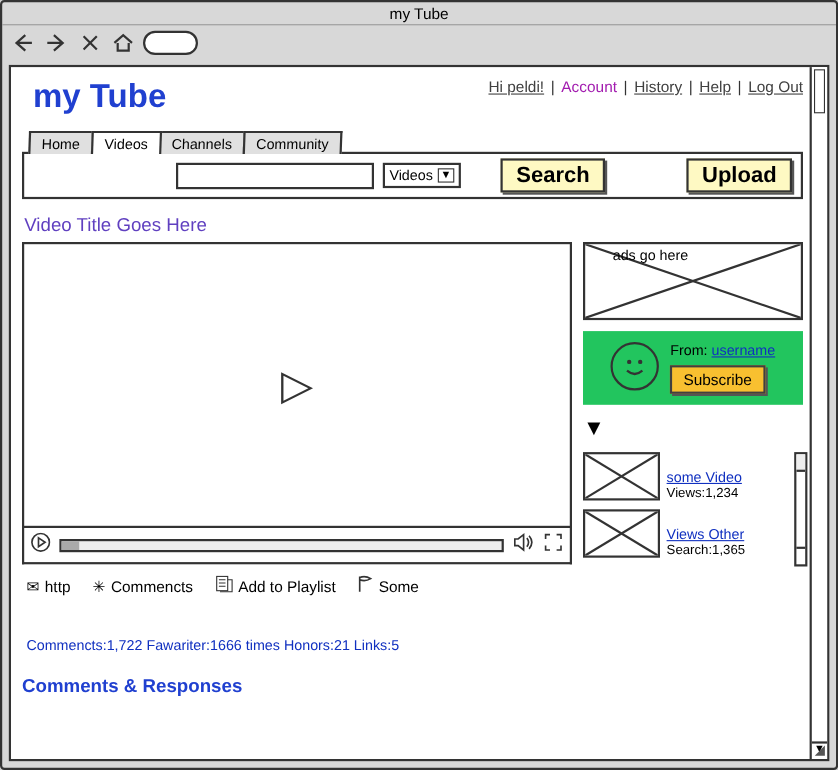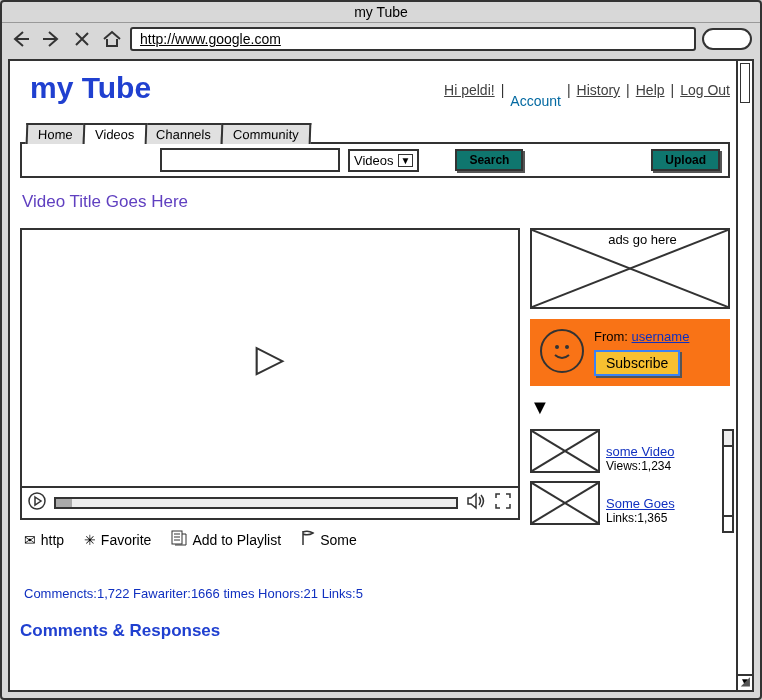--- a/index.html
+++ b/index.html
@@ -90,21 +90,21 @@
       padding-left: 10px;
     }
     .top-links {
       display: flex;
       gap: 6px;
       align-items: center;
       font-size: 14px;
     }
     .top-links a { color: #404040; text-decoration: underline; }
     .top-links .sep { color: #333; }
-    .top-links .active { color: #0369a1; text-decoration: none; margin-top: 22px; }
+    .top-links .active { color: #a21caf; text-decoration: none; }
     
     .tab-row {
       display: flex;
       margin-top: 14px;
       padding-left: 6px;
       gap: 0;
     }
     .tab {
       border: 2px solid #333;
       border-bottom: none;
@@ -135,32 +135,32 @@
     .dropdown-filter {
       border: 2px solid #333;
       display: flex; align-items: center;
       padding: 2px 4px; gap: 4px;
       font-size: 13px;
     }
     .dd-arrow { border: 1px solid #333; font-size: 10px; padding: 0 2px;}
     .btn {
       border: 2px solid #333;
       padding: 2px 12px;
-      font-size: 12px;
+      font-size: 20px;
       font-weight: bold;
-      background: #0f766e;
+      background: #fef9c3;
       cursor: pointer;
       box-shadow: 2px 2px 0 #555;
     }
     .spacer { flex: 1; }
     
     .video-title {
       color: #6040c0;
       font-size: 17px;
-      margin: 14px 0 16px 2px;
+      margin: 14px 0 5px 2px;
     }
     .main-cols {
       display: flex;
       gap: 10px;
     }
     .col-left { flex: 1; }
     .col-right { width: 200px; display: flex; flex-direction: column; gap: 10px;}
     
     .video-player {
       border: 2px solid #333;
@@ -210,41 +210,42 @@
       font-weight: bold;
       margin-top: 20px;
     }
     
     .xbox {
       border: 2px solid #333;
       background: #fff;
       position: relative;
     }
     .xbox svg { position: absolute; inset:0; width:100%; height:100%; }
-    .ad-box { height: 81px; text-align: center; font-size: 13px; padding-top: 2px; padding-left: 25px;}
+    .ad-box { height: 71px; text-align: left; font-size: 13px; padding-top: 2px; padding-left: 25px;}
     
     .sub-box {
-      background: #f97316;
+      background: #22c55e;
       padding: 10px;
       display: flex;
       gap: 10px;
       align-items: flex-start;
+      justify-content: center;
     }
     .smiley {
       width: 44px; height: 44px;
       border: 2px solid #333;
       border-radius: 50%;
       display:flex; align-items:center; justify-content:center;
       font-size: 22px;
     }
     .sub-right { font-size: 13px; }
     .sub-right a { color: #1030c0; text-decoration: underline; }
     .sub-btn {
       background: #f8c030;
-      border: 2px solid #3b82f6;
+      border: 2px solid #404040;
       padding: 3px 10px;
       font-size: 14px;
       box-shadow: 2px 2px 0 #555;
       margin-top: 6px;
       display: inline-block;
       cursor: pointer;
     }
     
     .more-from { display:flex; align-items:center; gap:6px; font-size:14px; color:#1a7a1a; font-weight:bold;}
     .more-list { position: relative; }
@@ -279,21 +280,20 @@
     <div class="nav-btn">
       <svg width="18" height="18" viewBox="0 0 18 18">
           <path d="M3 3 L15 15 M15 3 L3 15" stroke="#333" stroke-width="2"></path>
         </svg>
     </div>
     <div class="nav-btn">
       <svg width="22" height="20" viewBox="0 0 22 20">
           <path d="M3 10 L11 3 L19 10 M6 10 V17 H16 V10" stroke="#333" stroke-width="2" fill="none"></path>
         </svg>
     </div>
-    <div class="url-bar">http://www.google.com</div>
     <div class="search-pill"></div>
   </div>
 
   <div class="content-area">
     <div class="page-scrollbar">
       <div class="scroll-thumb"></div>
       <div style="flex:1"></div>
       <div class="scroll-arrow">▼</div>
     </div>
     <div class="content-inner" style="padding-right:22px">
@@ -359,21 +359,21 @@
             </span>
           </div>
 
           <div class="action-row">
             <div class="action">
               <span>✉</span>
               <span>http</span>
             </div>
             <div class="action">
               <span>✳</span>
-              <span>Favorite</span>
+              <span>Commencts</span>
             </div>
             <div class="action">
               <span>
                 <svg width="16" height="16" viewBox="0 0 16 16">
                     <rect x="1" y="1" width="10" height="13" stroke="#333" fill="none"></rect>
                     <path d="M3 4 H9 M3 7 H9 M3 10 H9" stroke="#333"></path>
                     <path d="M11 4 H15 V15 H4" stroke="#333" fill="none"></path>
                   </svg>
               </span>
               <span>Add to Playlist</span>
@@ -435,22 +435,22 @@
               </div>
             </div>
             <div class="more-item">
               <div class="xbox thumb">
                 <svg>
                     <line x1="0" y1="0" x2="100%" y2="100%" stroke="#333" stroke-width="2"></line>
                     <line x1="100%" y1="0" x2="0" y2="100%" stroke="#333" stroke-width="2"></line>
                   </svg>
               </div>
               <div class="more-meta">
-                <a href="#">Some Goes</a><br>
-                <span>Links:1,365</span>
+                <a href="#">Views Other</a><br>
+                <span>Search:1,365</span>
               </div>
             </div>
             <div class="mini-scroll"></div>
           </div>
         </div>
       </div>
 
     </div>
     <span class="resize-grip">◢</span>
   </div>

